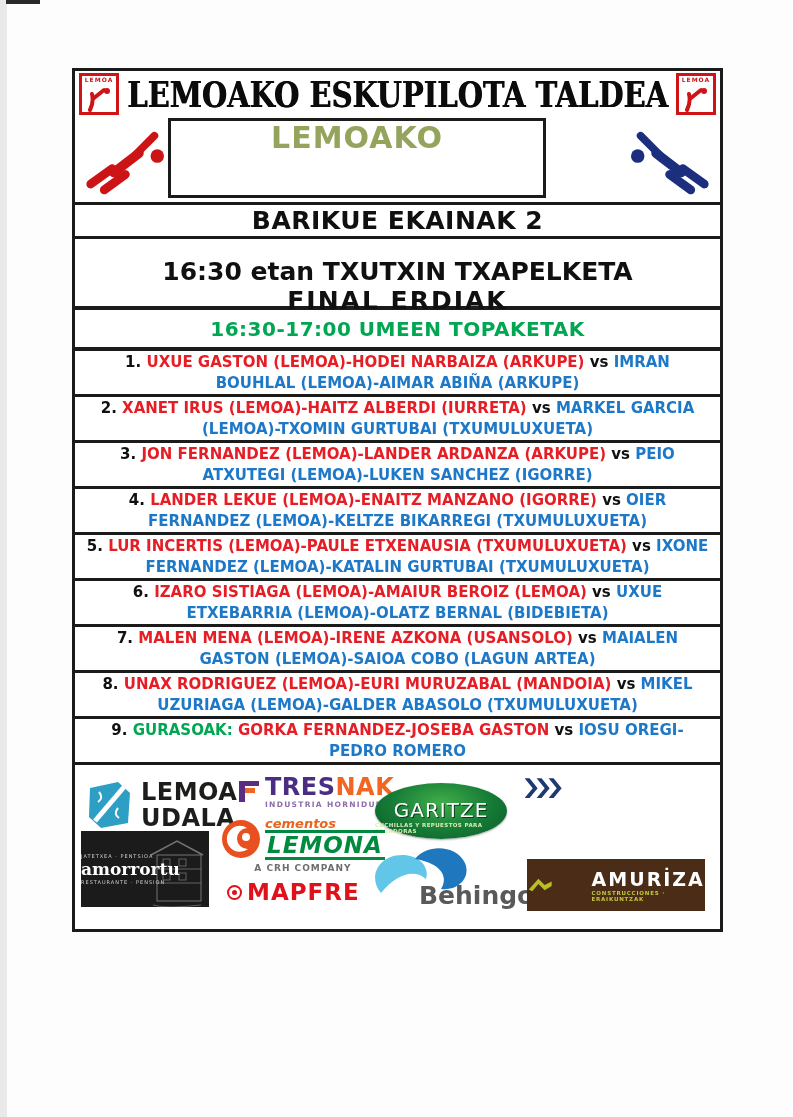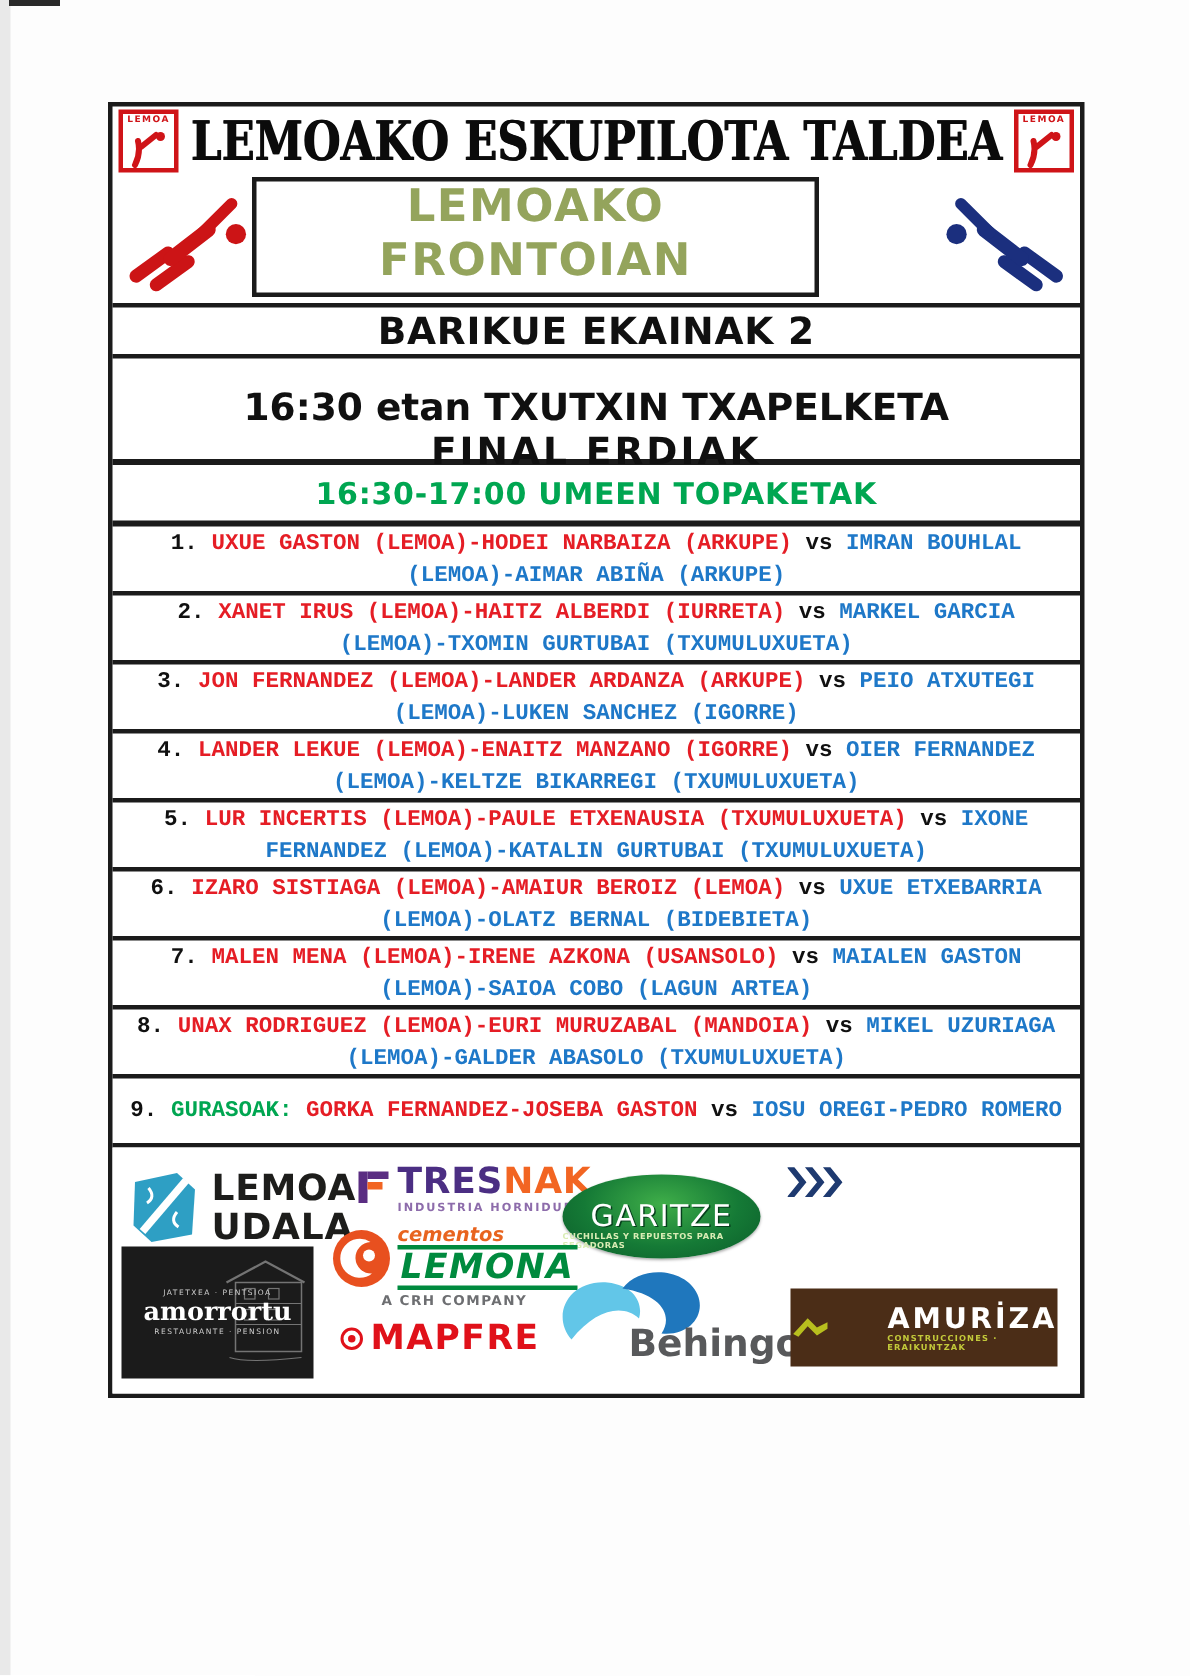--- a/index.html
+++ b/index.html
@@ -44,21 +44,21 @@
   .final-text{font-size:25px;font-weight:bold;color:#101010;letter-spacing:2px;}
   .row-umeen{position:absolute;left:0;top:239px;width:100%;height:41px;box-sizing:border-box;
              border-bottom:4px solid #1b1b1b;display:flex;align-items:center;justify-content:center;}
   .umeen-text{font-size:20px;font-weight:bold;color:#00a651;letter-spacing:0.5px;}
 
   
   .matches{position:absolute;left:0;top:280px;width:100%;}
   .match-row{width:100%;height:46px;box-sizing:border-box;border-bottom:3px solid #1b1b1b;
              display:flex;align-items:center;justify-content:center;}
   .match-text{margin:0;padding:16px 10px;text-align:center;font-size:15px;font-weight:bold;
-              line-height:21px;color:#101010;font-family:Liberation Mono, monospace;}
+              line-height:21px;color:#101010;}
   .m-num{color:#101010;}
   .m-green{color:#00a651;}
   .m-red{color:#e51d25;}
   .m-vs{color:#101010;}
   .m-blue{color:#1e78c8;}
 
   
   .sponsors{position:absolute;left:0;top:694px;width:100%;height:164px;background:#fff;}
   .sp{position:absolute;}
 
@@ -77,22 +77,22 @@
            box-shadow:0 1px 2px rgba(0,0,0,0.35);}
   .garitze-name{font-size:20px;font-weight:normal;color:#ffffff;letter-spacing:1px;
                 text-shadow:1px 1px 0 #06401c;line-height:20px;margin-top:11px;}
   .garitze-sub{font-size:5.5px;font-weight:bold;color:#d9ecb4;letter-spacing:0.4px;margin-top:2px;}
 
   .ekin{left:450px;top:12px;display:flex;align-items:center;gap:6px;}
   .ekin-col{display:flex;flex-direction:column;align-items:flex-end;}
   .ekin-name{font-size:40px;font-weight:bold;font-style:italic;color:#1e3a70;line-height:38px;}
   .ekin-tag{font-size:11px;font-weight:bold;font-style:italic;color:#1e3a70;margin-top:-2px;}
 
-  .amorrortu{left:6px;top:66px;width:128px;height:88px;background:#1b1b1b;color:#e8e8e8;
-             display:flex;flex-direction:column;align-items:center;justify-content:center;
+  .amorrortu{left:6px;top:66px;width:128px;height:76px;background:#1b1b1b;color:#e8e8e8;
+             display:flex;flex-direction:column;justify-content:center;
              position:absolute;overflow:hidden;}
   .amorrortu-top,.amorrortu-bottom{font-size:5px;letter-spacing:1px;color:#cfcfcf;z-index:2;}
   .amorrortu-name{font-family:"DejaVu Serif",serif;font-weight:bold;font-size:17px;
                   color:#ffffff;line-height:20px;z-index:2;}
   .amorrortu-sketch{position:absolute;right:2px;top:4px;opacity:0.55;z-index:1;}
 
   .lemona{left:146px;top:52px;display:flex;flex-direction:column;align-items:center;}
   .lemona-row{display:flex;align-items:center;gap:4px;}
   .lemona-stack{display:flex;flex-direction:column;align-items:flex-start;}
   .lemona-top{font-size:13px;font-weight:bold;font-style:italic;color:#e8641f;line-height:13px;}
@@ -148,21 +148,20 @@
     <div class="venue-band">
       <svg class="player player-left" width="82" height="72" viewBox="0 0 85 72">
         <path d="M8 62 L30 46" stroke="#cc1416" stroke-width="9" stroke-linecap="round" fill="none"></path>
         <path d="M22 68 L44 52" stroke="#cc1416" stroke-width="9" stroke-linecap="round" fill="none"></path>
         <path d="M32 50 L58 30" stroke="#cc1416" stroke-width="10" stroke-linecap="round" fill="none"></path>
         <path d="M54 32 L74 12" stroke="#cc1416" stroke-width="8" stroke-linecap="round" fill="none"></path>
         <circle cx="77" cy="33" r="7" fill="#cc1416"></circle>
       </svg>
       <div class="venue-box">
         <div class="venue-line">LEMOAKO</div>
-        <div class="venue-line">FRONTOIAN</div>
       </div>
       <svg class="player player-right" width="82" height="72" viewBox="0 0 85 72" style="transform:scaleX(-1)">
         <path d="M8 62 L30 46" stroke="#1b2f7e" stroke-width="9" stroke-linecap="round" fill="none"></path>
         <path d="M22 68 L44 52" stroke="#1b2f7e" stroke-width="9" stroke-linecap="round" fill="none"></path>
         <path d="M32 50 L58 30" stroke="#1b2f7e" stroke-width="10" stroke-linecap="round" fill="none"></path>
         <path d="M54 32 L74 12" stroke="#1b2f7e" stroke-width="8" stroke-linecap="round" fill="none"></path>
         <circle cx="77" cy="33" r="7" fill="#1b2f7e"></circle>
       </svg>
     </div>
 

